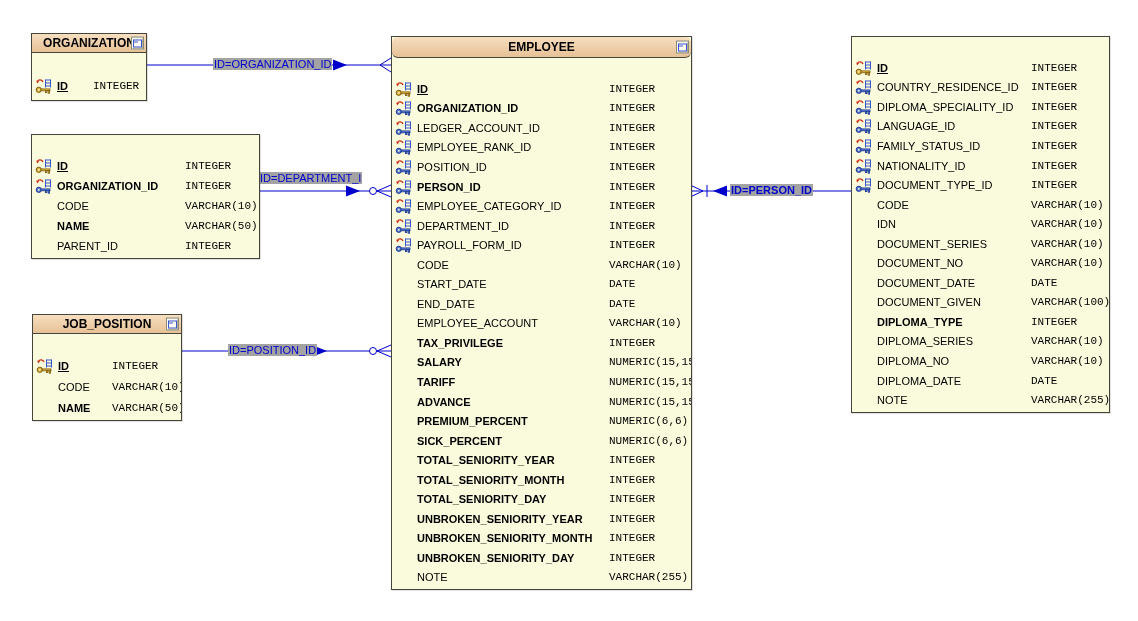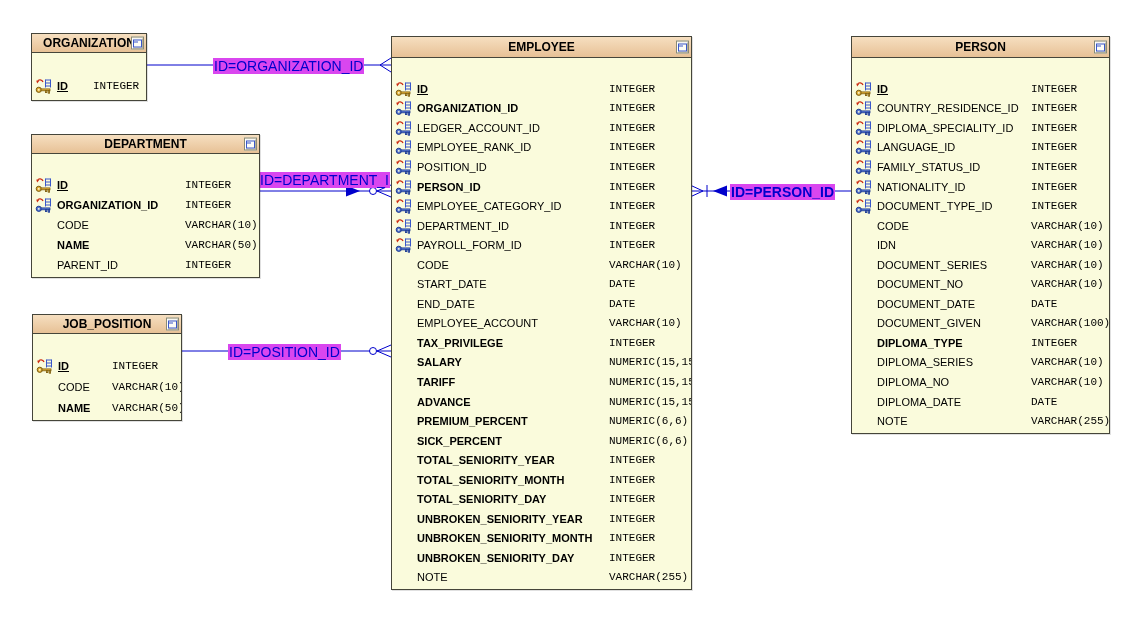--- a/index.html
+++ b/index.html
@@ -3,39 +3,39 @@
 <meta charset="utf-8">
 <style>
   html,body{margin:0;padding:0;}
   .canvas{position:relative;width:1138px;height:621px;background:#ffffff;overflow:hidden;
           font-family:"Liberation Sans",sans-serif;}
   .etable{position:absolute;background:#fafbdc;border:1px solid #45453a;
           box-shadow:1px 1px 0 rgba(0,0,0,0.12);}
   .ehead{position:relative;height:18px;background:linear-gradient(#f6dfc0,#e7c196);
          border-bottom:1px solid #45453a;display:flex;align-items:center;justify-content:center;
          font-weight:bold;font-size:12px;color:#000;letter-spacing:0px;}
-  .lg .ehead{height:20px;font-size:12px;}
+  .lg .ehead{height:20px;font-size:12px;border-radius:6px;}
   .collapse-btn{position:absolute;right:2px;top:50%;transform:translateY(-50%);width:13px;height:13px;
          background:#f1efe4;border:1px solid #8a8a75;box-sizing:border-box;
          box-shadow:inset 1px 1px 0 #ffffff, inset -1px -1px 0 #b3b09a;
          display:flex;align-items:center;justify-content:center;cursor:pointer;}
   .collapse-inner{width:7px;height:6px;border:1px solid #3a57c9;background:#fdfdf6;position:relative;}
   .collapse-inner::before{content:"";position:absolute;left:0;top:1px;width:4px;height:1px;background:#3a57c9;}
   .t-body{padding:2px 0;margin-top:19px;}
   .pad4 .t-body{padding:4px 0;}
   .t-row{display:grid;grid-template-columns:22px var(--namew) 1fr;align-items:center;
          height:var(--rh,20px);white-space:nowrap;overflow:hidden;padding-left:3px;}
   .t-icon{width:18px;height:16px;display:inline-flex;align-items:center;}
   .t-name{font-size:11px;color:#000;padding-right:4px;overflow:hidden;}
   .t-name.b{font-weight:bold;}
   .t-name.u{text-decoration:underline;}
   .t-type{font-size:11px;color:#000;font-family:Liberation Mono, monospace;}
   .overlay{position:absolute;left:0;top:0;z-index:0;}
   .etable{z-index:2;}
-  .rel-label{position:absolute;z-index:1;font-size:14px;color:#0000cc;background:#d946ef;
+  .rel-label{position:absolute;z-index:1;font-size:11px;color:#0000cc;background:#a3a3a3;
              padding:0 1px;white-space:nowrap;}
 </style>
 </head>
 <body>
 
 <div class="canvas">
 
   <svg class="overlay" width="1138" height="621">
     <g stroke="#0000cc" fill="#0000cc" stroke-width="1">
       <line x1="146" y1="65" x2="391" y2="65"></line>
@@ -94,26 +94,20 @@
               <rect x="13.2" y="12.6" width="1.4" height="2.6" fill="#e6b23a" stroke="#7a5c10" stroke-width="0.8"></rect>
             </svg>
           </span>
           <span class="t-name b u">ID</span>
           <span class="t-type">INTEGER</span>
         </div>
       </div>
   </div>
 
   <div class="etable" style="left:31px;top:134px;width:227px;--namew:128px;--rh:20px;">
-    <div class="ehead">
-      <span>DEPARTMENT</span>
-      <span class="collapse-btn">
-          <span class="collapse-inner"></span>
-        </span>
-    </div>
     <div class="t-body">
         <div class="t-row">
           <span class="t-icon">
             <svg width="17" height="16" viewBox="0 0 17 16">
               <g stroke="#3a57c9" stroke-width="1" fill="none">
                 <path d="M10.5 1.5v8 M15.5 1.5v8 M10.5 2h5 M10.5 5h5 M10.5 8h5"></path>
               </g>
               <path d="M8 4 C7 1.5 3.5 1 2.5 3.5" stroke="#cc2b12" fill="none" stroke-width="1.3"></path>
               <path d="M1.2 2.6 L4 3.2 L2.2 5.4 Z" fill="#cc2b12"></path>
               <circle cx="3.8" cy="11.8" r="2.6" fill="#e6b23a" stroke="#7a5c10"></circle>
@@ -453,26 +447,20 @@
         </div>
         <div class="t-row">
           <span class="t-icon"></span>
           <span class="t-name">NOTE</span>
           <span class="t-type">VARCHAR(255)</span>
         </div>
       </div>
   </div>
 
   <div class="etable lg" style="left:851px;top:36px;width:257px;--namew:154px;--rh:19.55px;">
-    <div class="ehead">
-      <span>PERSON</span>
-      <span class="collapse-btn">
-          <span class="collapse-inner"></span>
-        </span>
-    </div>
     <div class="t-body">
         <div class="t-row">
           <span class="t-icon">
             <svg width="17" height="16" viewBox="0 0 17 16">
               <g stroke="#3a57c9" stroke-width="1" fill="none">
                 <path d="M10.5 1.5v8 M15.5 1.5v8 M10.5 2h5 M10.5 5h5 M10.5 8h5"></path>
               </g>
               <path d="M8 4 C7 1.5 3.5 1 2.5 3.5" stroke="#cc2b12" fill="none" stroke-width="1.3"></path>
               <path d="M1.2 2.6 L4 3.2 L2.2 5.4 Z" fill="#cc2b12"></path>
               <circle cx="3.8" cy="11.8" r="2.6" fill="#e6b23a" stroke="#7a5c10"></circle>

